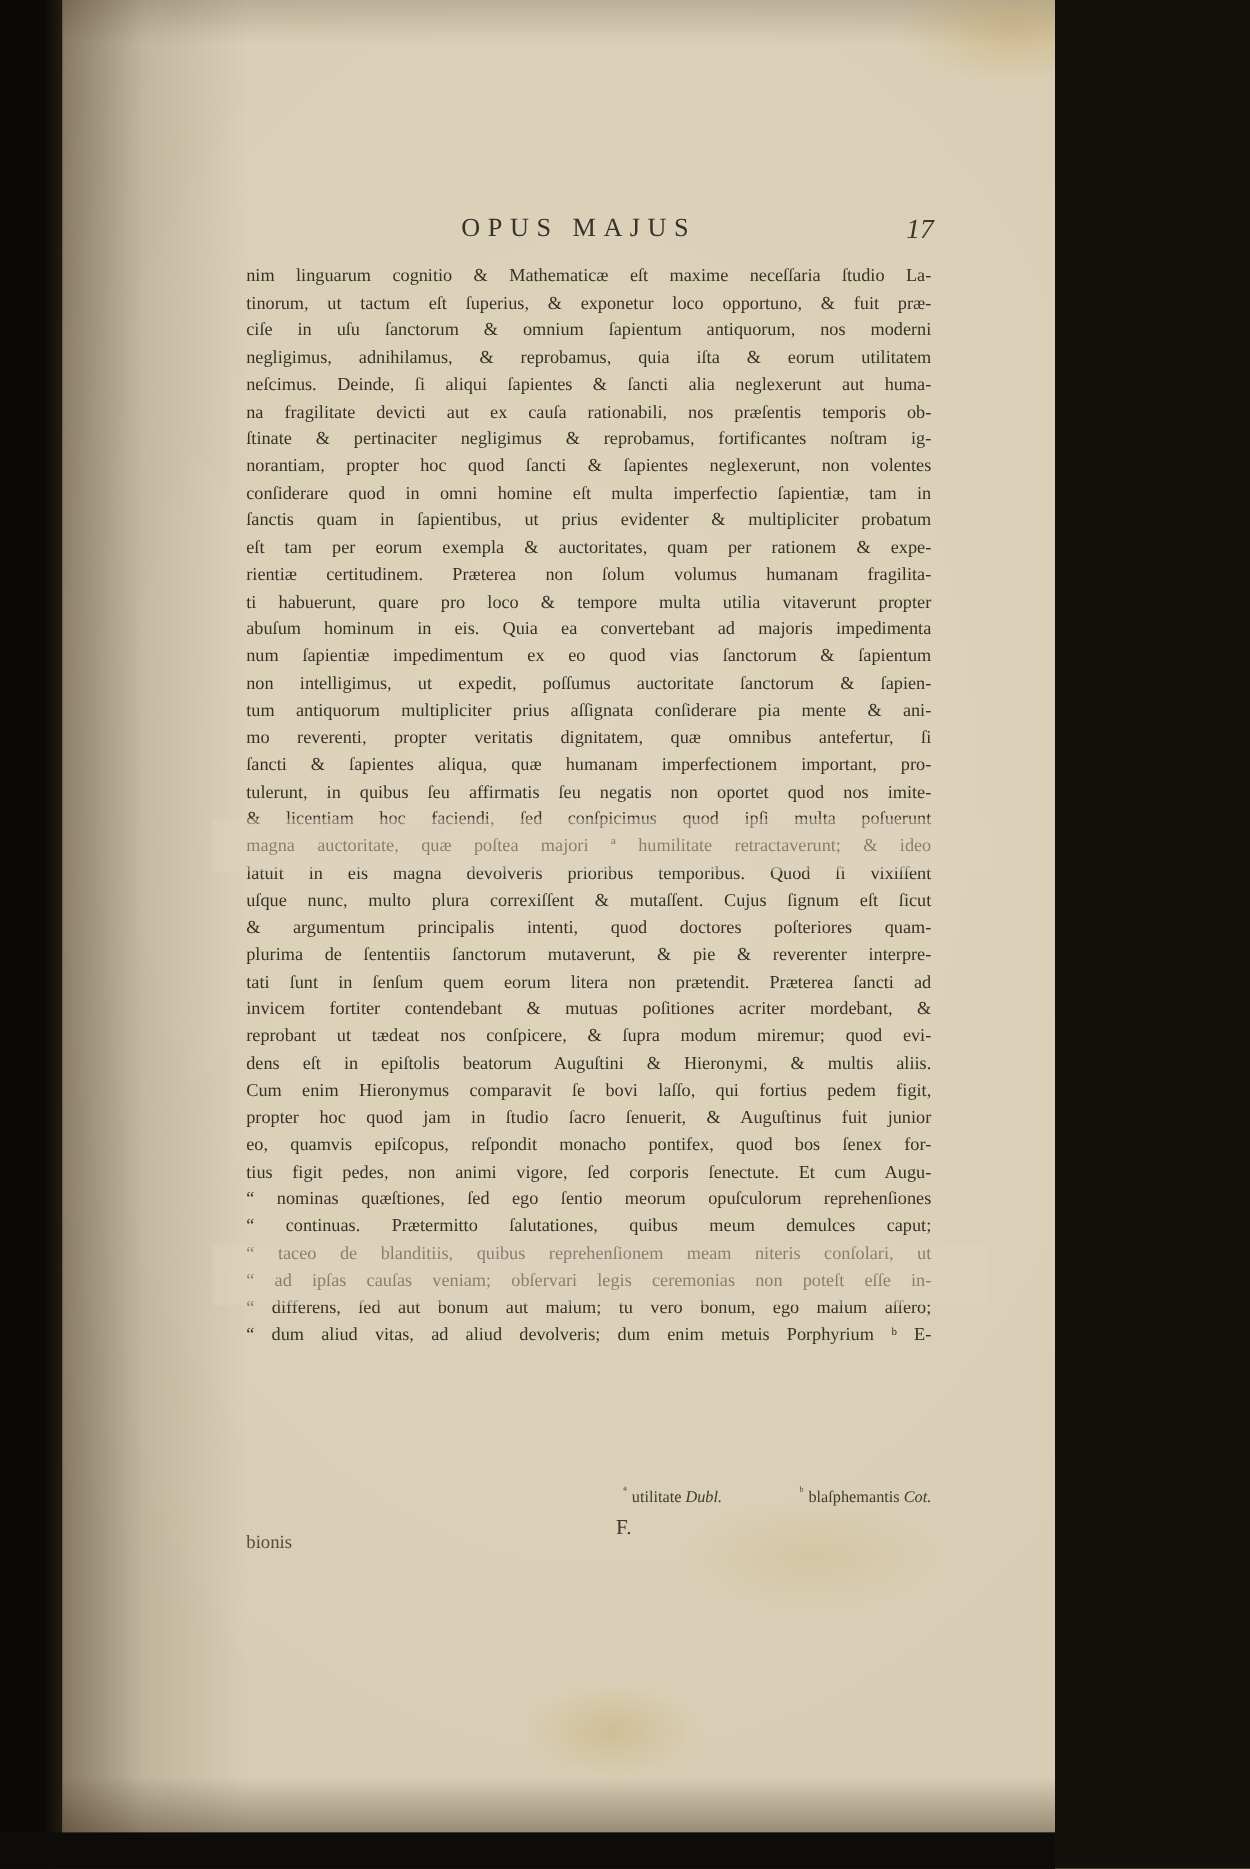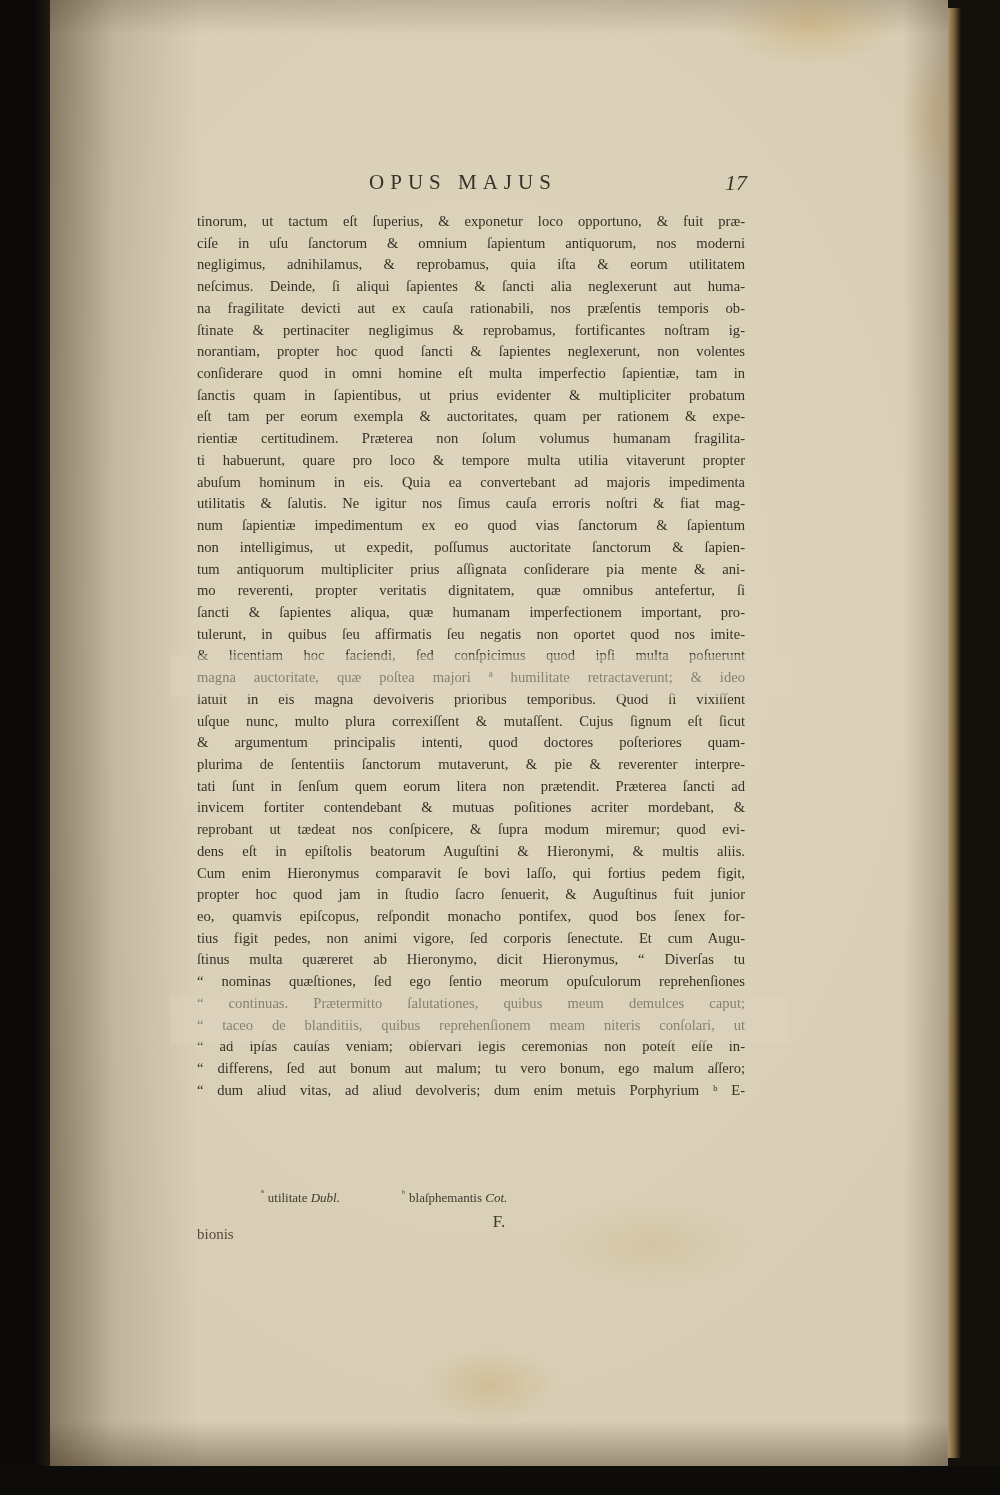--- a/index.html
+++ b/index.html
@@ -4,21 +4,21 @@
 <style>
   * { margin: 0; padding: 0; box-sizing: border-box; }
   html, body { width: 1000px; height: 1495px; }
   body {
     background: #14110d;
     font-family: "Liberation Serif", "DejaVu Serif", serif;
     overflow: hidden;
   }
   .scan {
     position: relative;
-    width: 1000px;
+    width: 844px;
     height: 1495px;
     background: #14110d;
     overflow: hidden;
   }
   
   .page {
     position: absolute;
     left: 50px;
     top: 0;
     width: 898px;
@@ -112,20 +112,21 @@
   .footnotes {
     position: absolute;
     top: 1188px;
     left: 147px;
     width: 548px;
     display: flex;
     padding-left: 64px;
     gap: 62px;
     font-size: 13px;
     color: rgba(48, 42, 32, 0.9);
+    justify-content: flex-end;
   }
   .fn-marker {
     font-size: 10px;
     margin-right: 4px;
   }
   .footnote em { font-style: italic; }
   
   .signature {
     position: absolute;
     top: 1212px;
@@ -156,20 +157,21 @@
 
   <div class="page">
 
     <div class="header">
       <span class="running-title">OPUS MAJUS</span>
       <span class="page-number">17</span>
     </div>
 
     <div class="body">
 
+        <div class="line">nim linguarum cognitio &amp; Mathematicæ eſt maxime neceſſaria ſtudio La-</div>
 
         <div class="line">tinorum, ut tactum eſt ſuperius, &amp; exponetur loco opportuno, &amp; fuit præ-</div>
 
         <div class="line">ciſe in uſu ſanctorum &amp; omnium ſapientum antiquorum, nos moderni</div>
 
         <div class="line">negligimus, adnihilamus, &amp; reprobamus, quia iſta &amp; eorum utilitatem</div>
 
         <div class="line">neſcimus.  Deinde, ſi aliqui ſapientes &amp; ſancti alia neglexerunt aut huma-</div>
 
         <div class="line">na fragilitate devicti aut ex cauſa rationabili, nos præſentis temporis ob-</div>
@@ -184,21 +186,20 @@
 
         <div class="line">eſt tam per eorum exempla &amp; auctoritates, quam per rationem &amp; expe-</div>
 
         <div class="line">rientiæ certitudinem.  Præterea non ſolum volumus humanam fragilita-</div>
 
 
         <div class="line">ti habuerunt, quare pro loco &amp; tempore multa utilia vitaverunt propter</div>
 
         <div class="line">abuſum hominum in eis.  Quia ea convertebant ad majoris impedimenta</div>
 
-        <div class="line">utilitatis &amp; ſalutis.  Ne igitur nos ſimus cauſa erroris noſtri &amp; fiat mag-</div>
 
         <div class="line">num ſapientiæ impedimentum ex eo quod vias ſanctorum &amp; ſapientum</div>
 
         <div class="line">non intelligimus, ut expedit, poſſumus auctoritate ſanctorum &amp; ſapien-</div>
 
         <div class="line">tum antiquorum multipliciter prius aſſignata conſiderare pia mente &amp; ani-</div>
 
         <div class="line">mo reverenti, propter veritatis dignitatem, quæ omnibus antefertur, ſi</div>
 
         <div class="line">ſancti &amp; ſapientes aliqua, quæ humanam imperfectionem important, pro-</div>
@@ -227,21 +228,20 @@
         <div class="line">dens eſt in epiſtolis beatorum Auguſtini &amp; Hieronymi, &amp; multis aliis.</div>
 
         <div class="line">Cum enim Hieronymus comparavit ſe bovi laſſo, qui fortius pedem figit,</div>
 
         <div class="line">propter hoc quod jam in ſtudio ſacro ſenuerit, &amp; Auguſtinus fuit junior</div>
 
         <div class="line">eo, quamvis epiſcopus, reſpondit monacho pontifex, quod bos ſenex for-</div>
 
         <div class="line">tius figit pedes, non animi vigore, ſed corporis ſenectute.  Et cum Augu-</div>
 
-        <div class="line">ſtinus multa quæreret ab Hieronymo, dicit Hieronymus, “ Diverſas tu</div>
 
         <div class="line">“ nominas quæſtiones, ſed ego ſentio meorum opuſculorum reprehenſiones</div>
 
         <div class="line">“ continuas.  Prætermitto ſalutationes, quibus meum demulces caput;</div>
 
         <div class="line">“ taceo de blanditiis, quibus reprehenſionem meam niteris conſolari, ut</div>
 
         <div class="line">“ ad ipſas cauſas veniam; obſervari legis ceremonias non poteſt eſſe in-</div>
 
         <div class="line">“ differens, ſed aut bonum aut malum; tu vero bonum, ego malum aſſero;</div>

